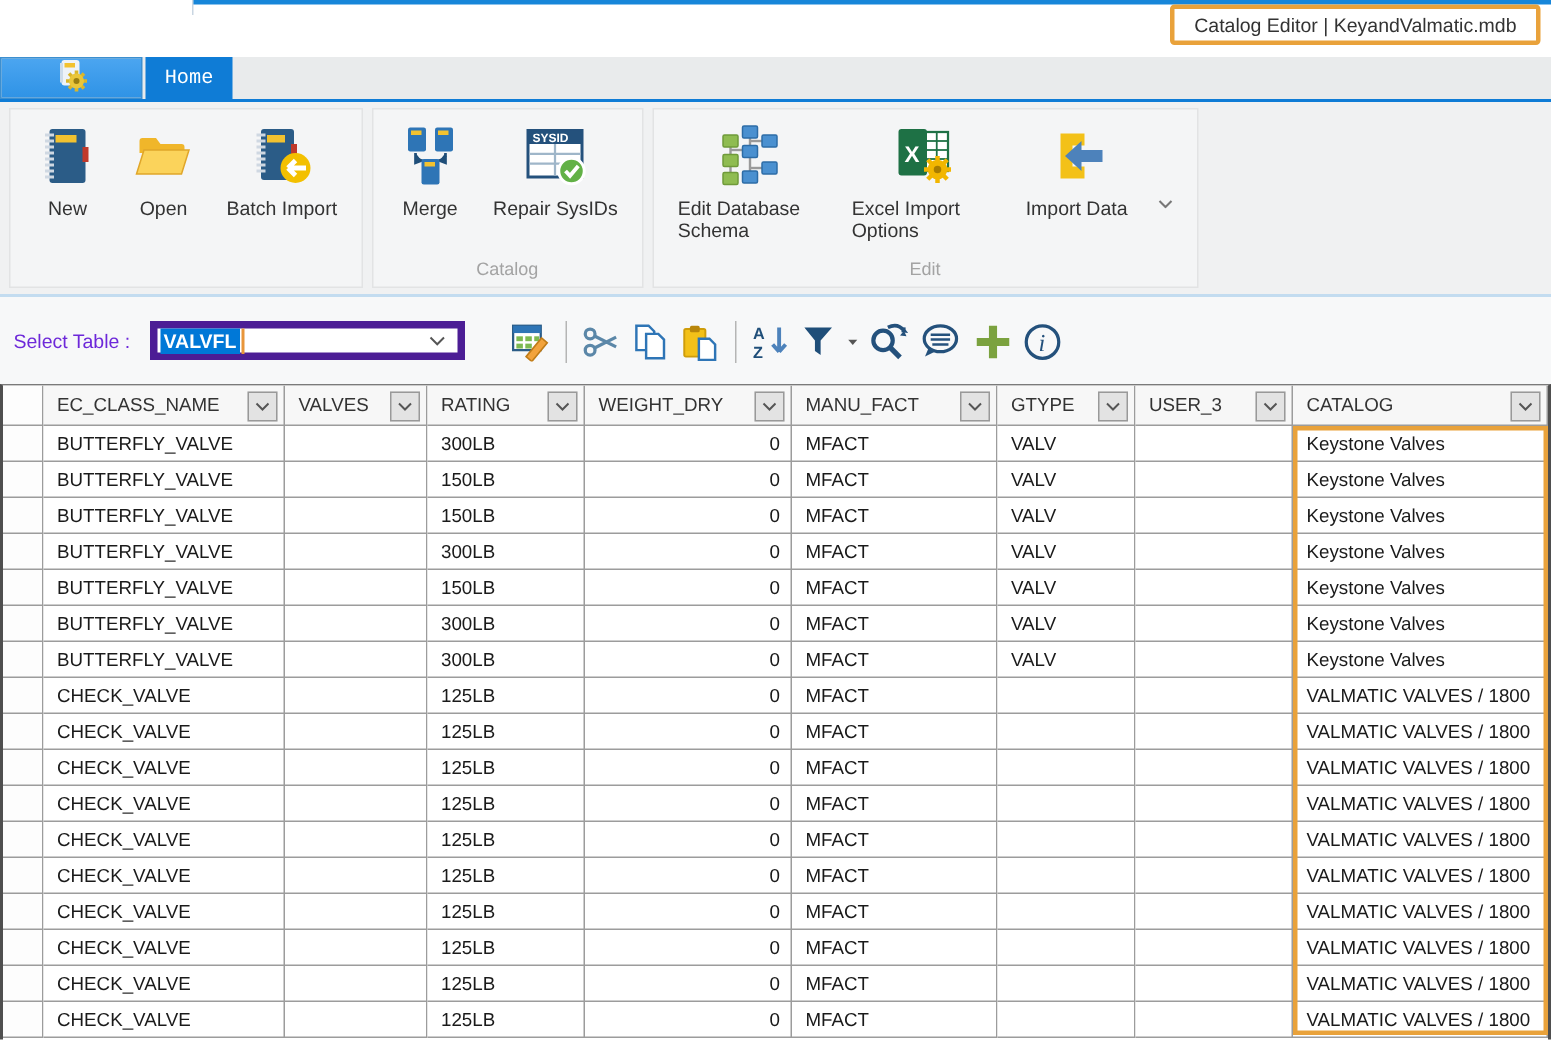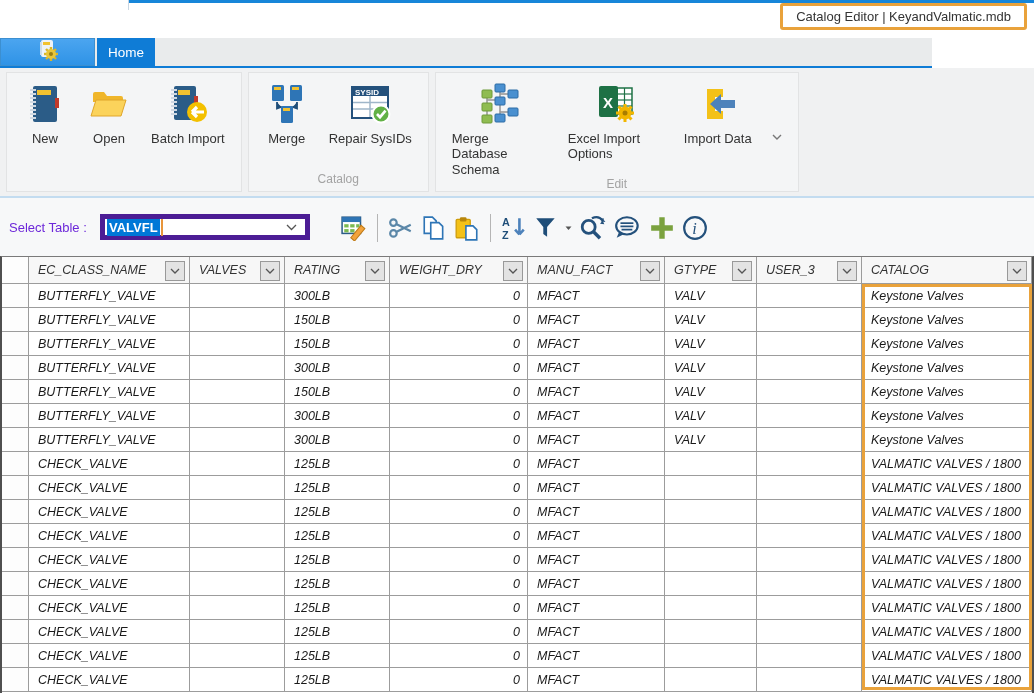--- a/index.html
+++ b/index.html
@@ -7,22 +7,22 @@
   body { position:relative; font-family:"Liberation Sans",sans-serif; background:#fff; overflow:hidden; }
 
   
   .titlebar { position:absolute; left:0; top:0; width:1034px; height:38px; background:#fff; }
   .back-window-top { position:absolute; left:128px; top:0; width:906px; height:3px; background:#1786d9; }
   .back-window-edge { position:absolute; left:128px; top:0; width:1px; height:10px; background:#c9d6e2; }
   .title-annotation { position:absolute; right:7px; top:3px; height:21px; border:3px solid #E9A23B; border-radius:3px;
         background:#fff; display:flex; align-items:center; padding:0 13px; font-size:13px; color:#333; }
 
   
-  .tabrow { position:absolute; left:0; top:38px; width:932px; height:30px; background:#e9ebec;
-        border-bottom:2px solid #0f7cd6; box-sizing:border-box; }
+  .tabrow { position:absolute; left:0; top:38px; width:1034px; height:30px; background:#e9ebec;
+        border-bottom:2px solid #0f7cd6; box-sizing:border-box;font-family:Liberation Mono, monospace; }
   .app-button { position:absolute; left:0; top:0; width:95px; height:28px;
         background:linear-gradient(#4ba5f0,#2f93e6); border:1px solid #3c8fd0; box-sizing:border-box;
         display:flex; align-items:center; justify-content:center; cursor:pointer; }
   .home-tab { position:absolute; left:97px; top:0; width:58px; height:28px; background:#0f7cd6; color:#fff;
         font-size:13.5px; display:flex; align-items:center; justify-content:center; cursor:pointer; }
 
   
   .ribbon { position:absolute; left:0; top:68px; width:1034px; height:130px; background:#f0f1f2;
         border-bottom:2px solid #c3dcf0; box-sizing:border-box; display:flex; padding:5px 0 0 7px; gap:8px; }
   .rgroup { background:#f4f5f6; box-shadow:0 0 0 1px #e2e3e4; display:flex; flex-direction:column; height:118px; }
@@ -42,21 +42,21 @@
   .combo .cursor { width:2px; height:17px; background:#e8953a; margin-left:1px; }
   .combo .chev { margin-left:auto; padding-right:8px; display:flex; }
   .tools { position:absolute; left:341px; top:15px; display:flex; align-items:center; gap:7px; height:30px; }
   .tool { display:flex; align-items:center; justify-content:center; cursor:pointer; }
   .tsep { width:1px; height:28px; background:#b5b5b5; margin:0 3px; }
 
   
   .gridwrap { position:absolute; left:0; top:256px; width:1034px; height:437px; background:#fff;
         border-left:2px solid #4f4f4f; border-right:2px solid #4f4f4f; border-top:1px solid #7a7a7a;
         box-sizing:border-box; overflow:hidden; }
-  table.grid { border-collapse:separate; border-spacing:0; table-layout:fixed; width:1030px;font-style:italic; }
+  table.grid { border-collapse:separate; border-spacing:0; table-layout:fixed; width:1030px; }
   .grid th, .grid td { border-right:1px solid #9c9c9c; border-bottom:1px solid #9c9c9c; box-sizing:border-box;
         overflow:hidden; white-space:nowrap; background:#fff; }
   .grid th { height:27px; background:#f7f7f7; font-weight:normal; font-size:12.5px; color:#333; text-align:left;
         padding:0 24px 0 9px; position:relative; }
   .grid td { height:24px; font-size:12.5px; color:#1a1a1a; padding:0 4px 0 9px; }
   .grid td.num { text-align:right; padding-right:7px; }
   .grid td.rowsel, .grid th.rowsel { padding:0; background:#fdfdfd; }
   .colbtn { position:absolute; right:4px; top:4px; width:18px; height:18px; background:#e3e3e3;
         border:1px solid #999; display:flex; align-items:center; justify-content:center; cursor:pointer; }
   .hl-overlay { position:absolute; left:860px; top:27px; width:170px; height:406px;
@@ -212,21 +212,21 @@
             </g>
             <g fill="#4a90d0" stroke="#2d6ca6">
               <rect x="17" y="2" width="10" height="8" rx="1"></rect>
               <rect x="30" y="8" width="10" height="8" rx="1"></rect>
               <rect x="17" y="15" width="10" height="8" rx="1"></rect>
               <rect x="30" y="26" width="10" height="8" rx="1"></rect>
               <rect x="17" y="32" width="10" height="8" rx="1"></rect>
             </g>
           </svg>
         </span>
-        <span class="cap">Merge Database Schema</span>
+        <span class="cap">Edit Database Schema</span>
       </div>
       <div class="rbtn">
         <span>
           <svg width="44" height="44" viewBox="0 0 44 44">
             <rect x="23" y="6" width="15" height="26" fill="#fff" stroke="#1e7145" stroke-width="1.5"></rect>
             <g stroke="#1e7145" stroke-width="1.2">
               <line x1="23" y1="12" x2="38" y2="12"></line>
                 <line x1="23" y1="18" x2="38" y2="18"></line>
               <line x1="23" y1="24" x2="38" y2="24"></line>
                 <line x1="30.5" y1="6" x2="30.5" y2="32"></line>

